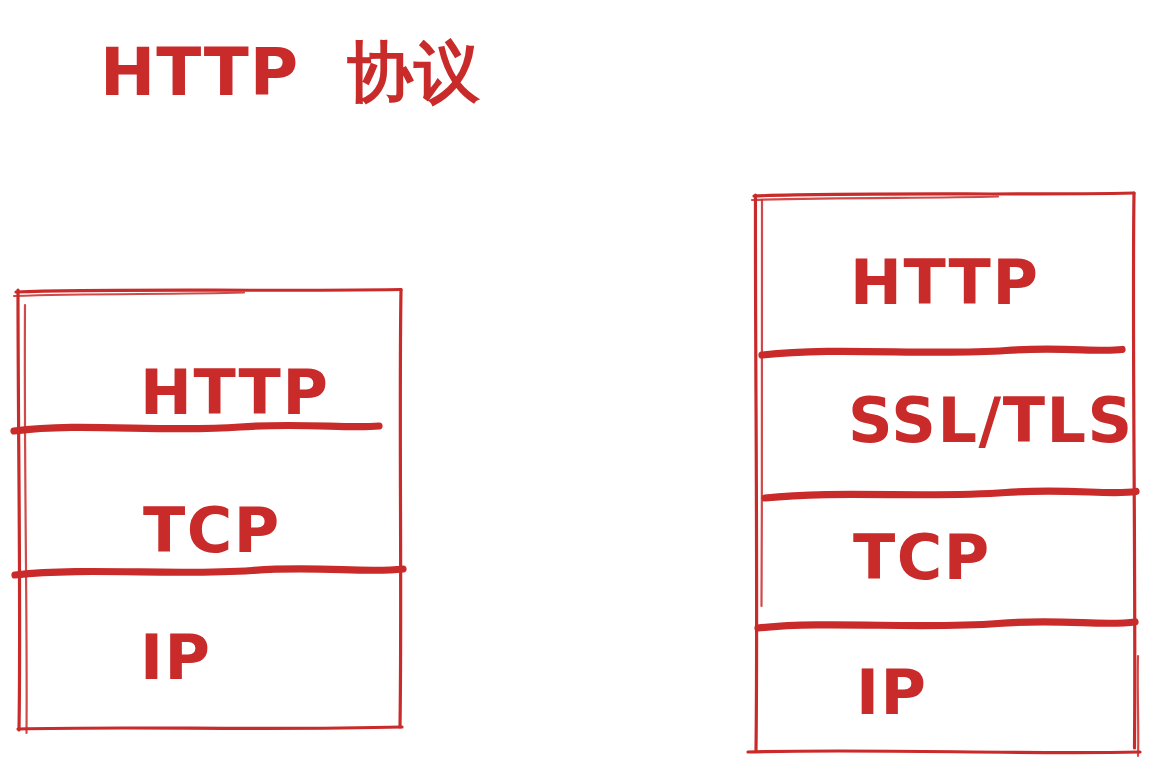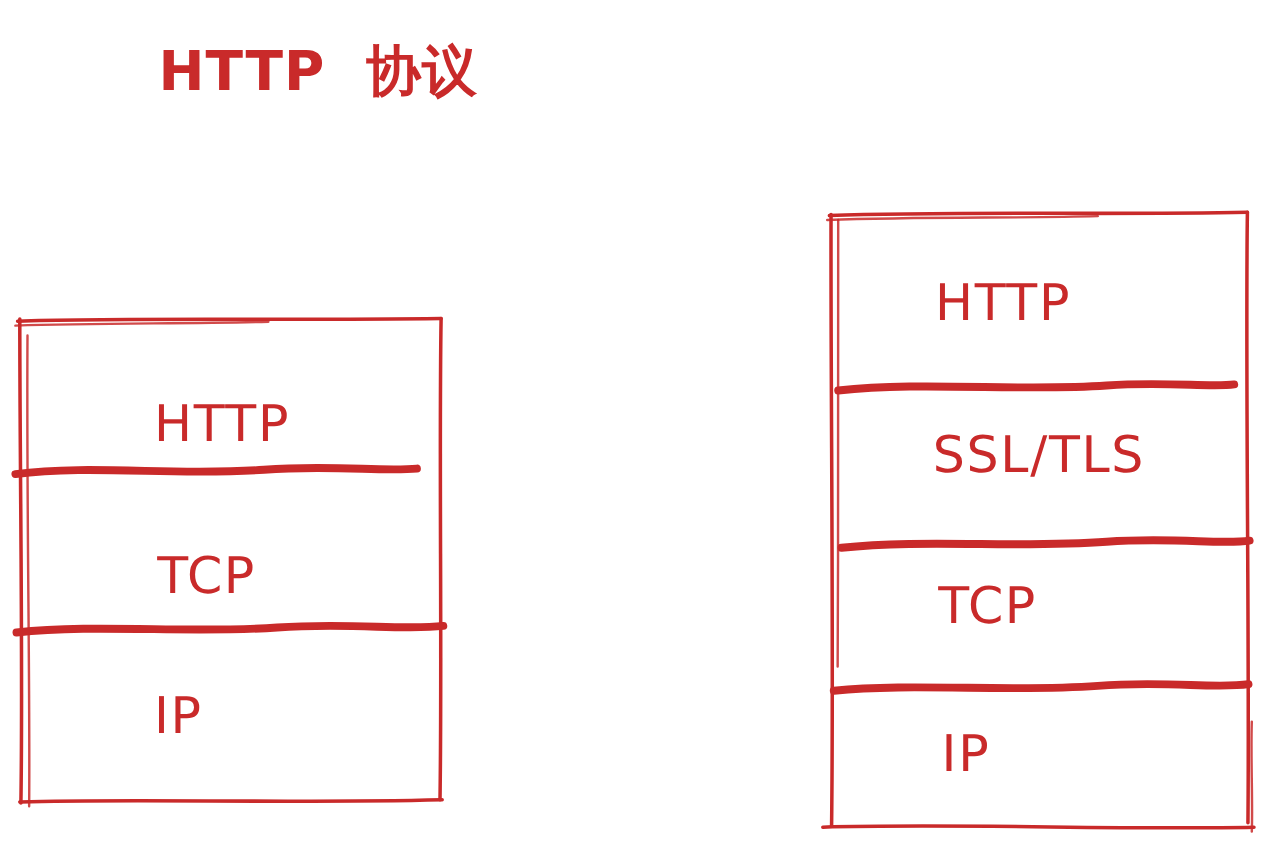--- a/index.html
+++ b/index.html
@@ -12,25 +12,24 @@
     width: 1153px;
     height: 771px;
     background: var(--canvas);
     overflow: hidden;
   }
 
   .stack-title {
     position: absolute;
     color: var(--ink);
     font-weight: bold;
-    font-size: 50px;
+    font-size: 66px;
     line-height: 1;
     white-space: pre;
     letter-spacing: 1px;
-    margin-left: 44px;
   }
   .title-left  { left: 100px; top: 40px; }
   .title-right { left: 758px; top: 38px; }
 
   .stack-box { position: absolute; }
   .stack-box-left  { left: 12px;  top: 283px; width: 395px; height: 455px; }
   .stack-box-right { left: 748px; top: 186px; width: 395px; height: 572px; }
 
   .sketch-svg { position: absolute; left: 0; top: 0; overflow: visible; }
 
@@ -40,22 +39,22 @@
     stroke-linecap: round;
     stroke-linejoin: round;
   }
   .sk-border  { stroke-width: 3.2px; }
   .sk-border2 { stroke-width: 2.2px; opacity: 0.85; }
   .sk-divider { stroke-width: 7.2px; }
 
   .layer-label {
     position: absolute;
     color: var(--ink);
-    font-weight: normal;
-    font-size: 46px;
+    font-weight: bold;
+    font-size: 62px;
     line-height: 1;
     letter-spacing: 1.5px;
     white-space: pre;
   }
 </style>
 </head>
 <body>
 
 <div class="canvas">
 

